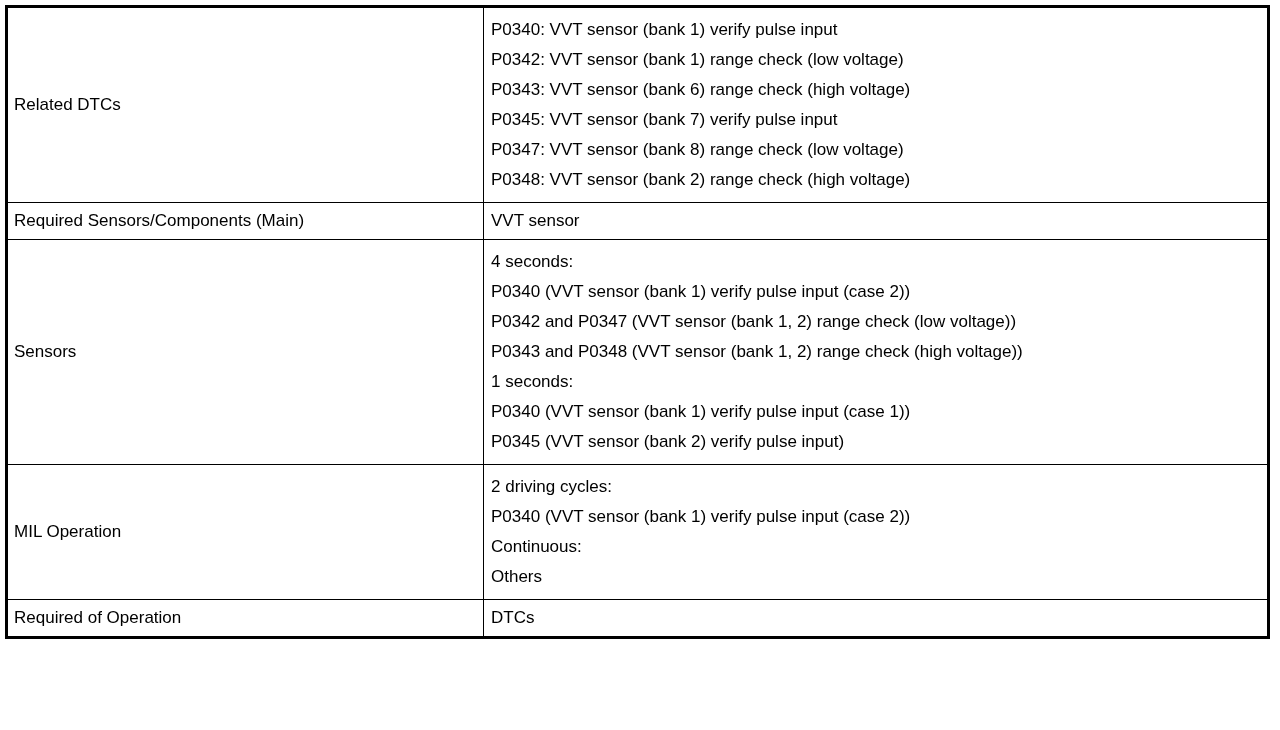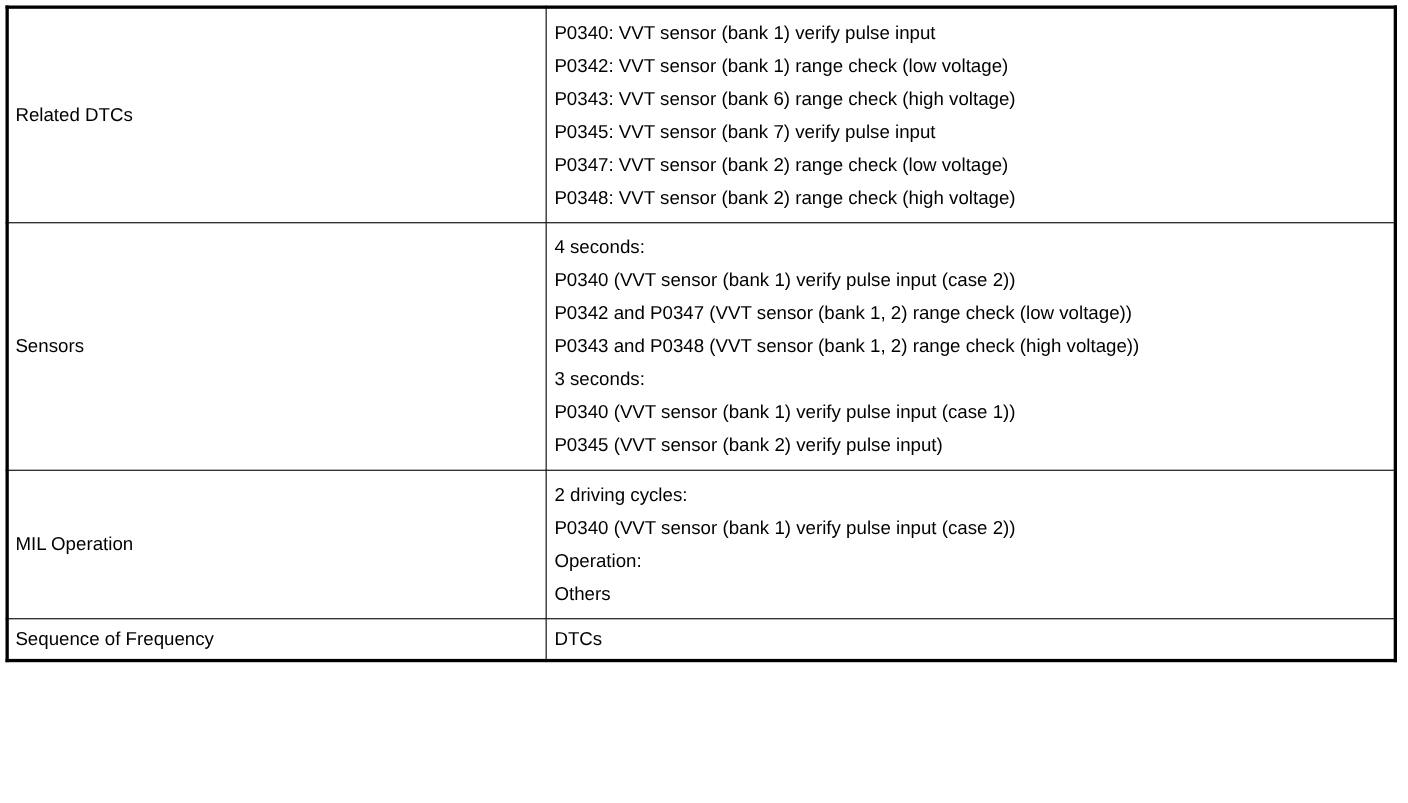--- a/index.html
+++ b/index.html
@@ -39,21 +39,21 @@
     border: 1.5px solid #000000;
     padding: 0;
     vertical-align: middle;
     font-size: 17px;
     line-height: 30px;
     color: #000000;
   }
 
   td.label-cell {
     width: 469px;
-    padding: 3px 13px 3px 6px;
+    padding: 3px 0 3px 6px;
     white-space: nowrap;
     overflow: hidden;
   }
 
   td.value-cell {
     padding: 3px 0 3px 7px;
   }
 
   .cell-lines {
     display: block;
@@ -93,57 +93,67 @@
         <tr class="tall">
           <td class="label-cell">
             <span class="cell-line">Related DTCs</span>
           </td>
           <td class="value-cell">
             <span class="cell-lines">
               <span class="cell-line">P0340: VVT sensor (bank 1) verify pulse input</span>
               <span class="cell-line">P0342: VVT sensor (bank 1) range check (low voltage)</span>
               <span class="cell-line">P0343: VVT sensor (bank 6) range check (high voltage)</span>
               <span class="cell-line">P0345: VVT sensor (bank 7) verify pulse input</span>
-              <span class="cell-line">P0347: VVT sensor (bank 2) range check (low voltage)</span>
+              <span class="cell-line">P0347: VVT sensor (bank 8) range check (low voltage)</span>
               <span class="cell-line">P0348: VVT sensor (bank 2) range check (high voltage)</span>
+            </span>
+          </td>
+        </tr>
+        <tr class="compact">
+          <td class="label-cell">
+            <span class="cell-line">Required Sensors/Components (Main)</span>
+          </td>
+          <td class="value-cell">
+            <span class="cell-lines">
+              <span class="cell-line">VVT sensor</span>
             </span>
           </td>
         </tr>
         <tr class="tall">
           <td class="label-cell">
             <span class="cell-line">Sensors</span>
           </td>
           <td class="value-cell">
             <span class="cell-lines">
               <span class="cell-line">4 seconds:</span>
               <span class="cell-line">P0340 (VVT sensor (bank 1) verify pulse input (case 2))</span>
               <span class="cell-line">P0342 and P0347 (VVT sensor (bank 1, 2) range check (low voltage))</span>
               <span class="cell-line">P0343 and P0348 (VVT sensor (bank 1, 2) range check (high voltage))</span>
-              <span class="cell-line">3 seconds:</span>
+              <span class="cell-line">1 seconds:</span>
               <span class="cell-line">P0340 (VVT sensor (bank 1) verify pulse input (case 1))</span>
               <span class="cell-line">P0345 (VVT sensor (bank 2) verify pulse input)</span>
             </span>
           </td>
         </tr>
         <tr class="tall">
           <td class="label-cell">
             <span class="cell-line">MIL Operation</span>
           </td>
           <td class="value-cell">
             <span class="cell-lines">
               <span class="cell-line">2 driving cycles:</span>
               <span class="cell-line">P0340 (VVT sensor (bank 1) verify pulse input (case 2))</span>
-              <span class="cell-line">Operation:</span>
+              <span class="cell-line">Continuous:</span>
               <span class="cell-line">Others</span>
             </span>
           </td>
         </tr>
         <tr class="compact">
           <td class="label-cell">
-            <span class="cell-line">Sequence of Frequency</span>
+            <span class="cell-line">Required of Operation</span>
           </td>
           <td class="value-cell">
             <span class="cell-lines">
               <span class="cell-line">DTCs</span>
             </span>
           </td>
         </tr>
       </tbody>
   </table>
 </div>

